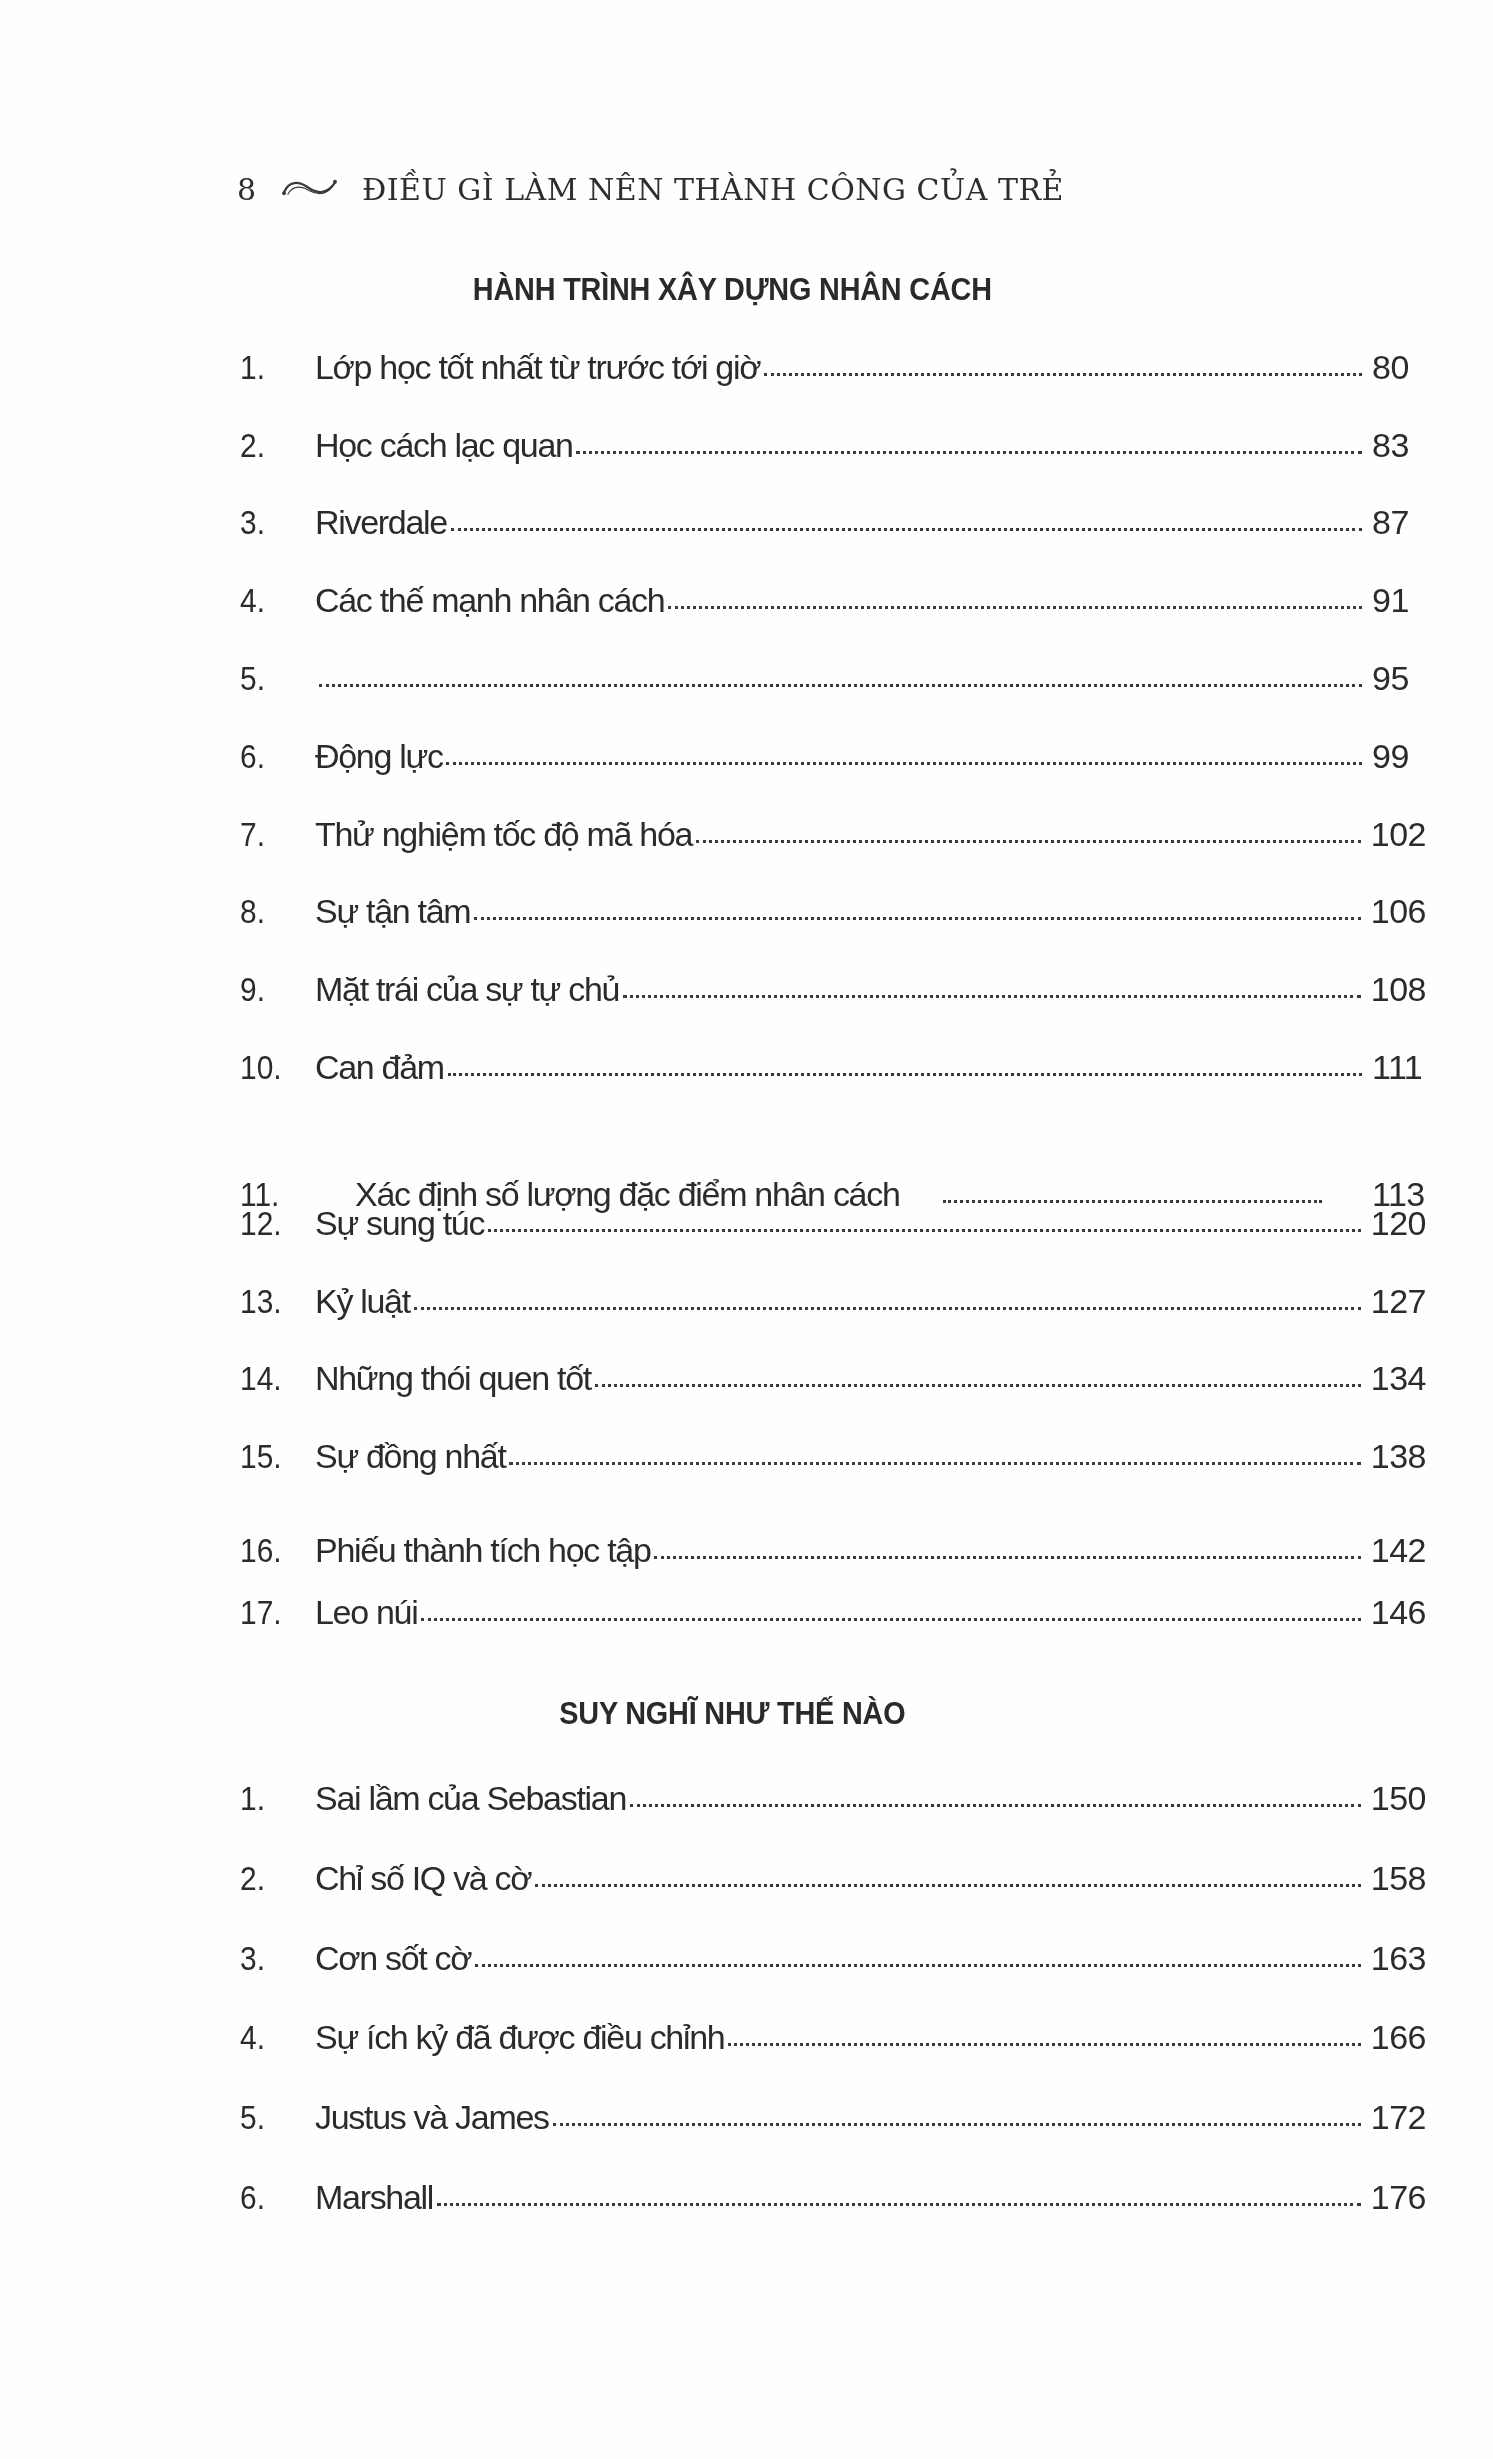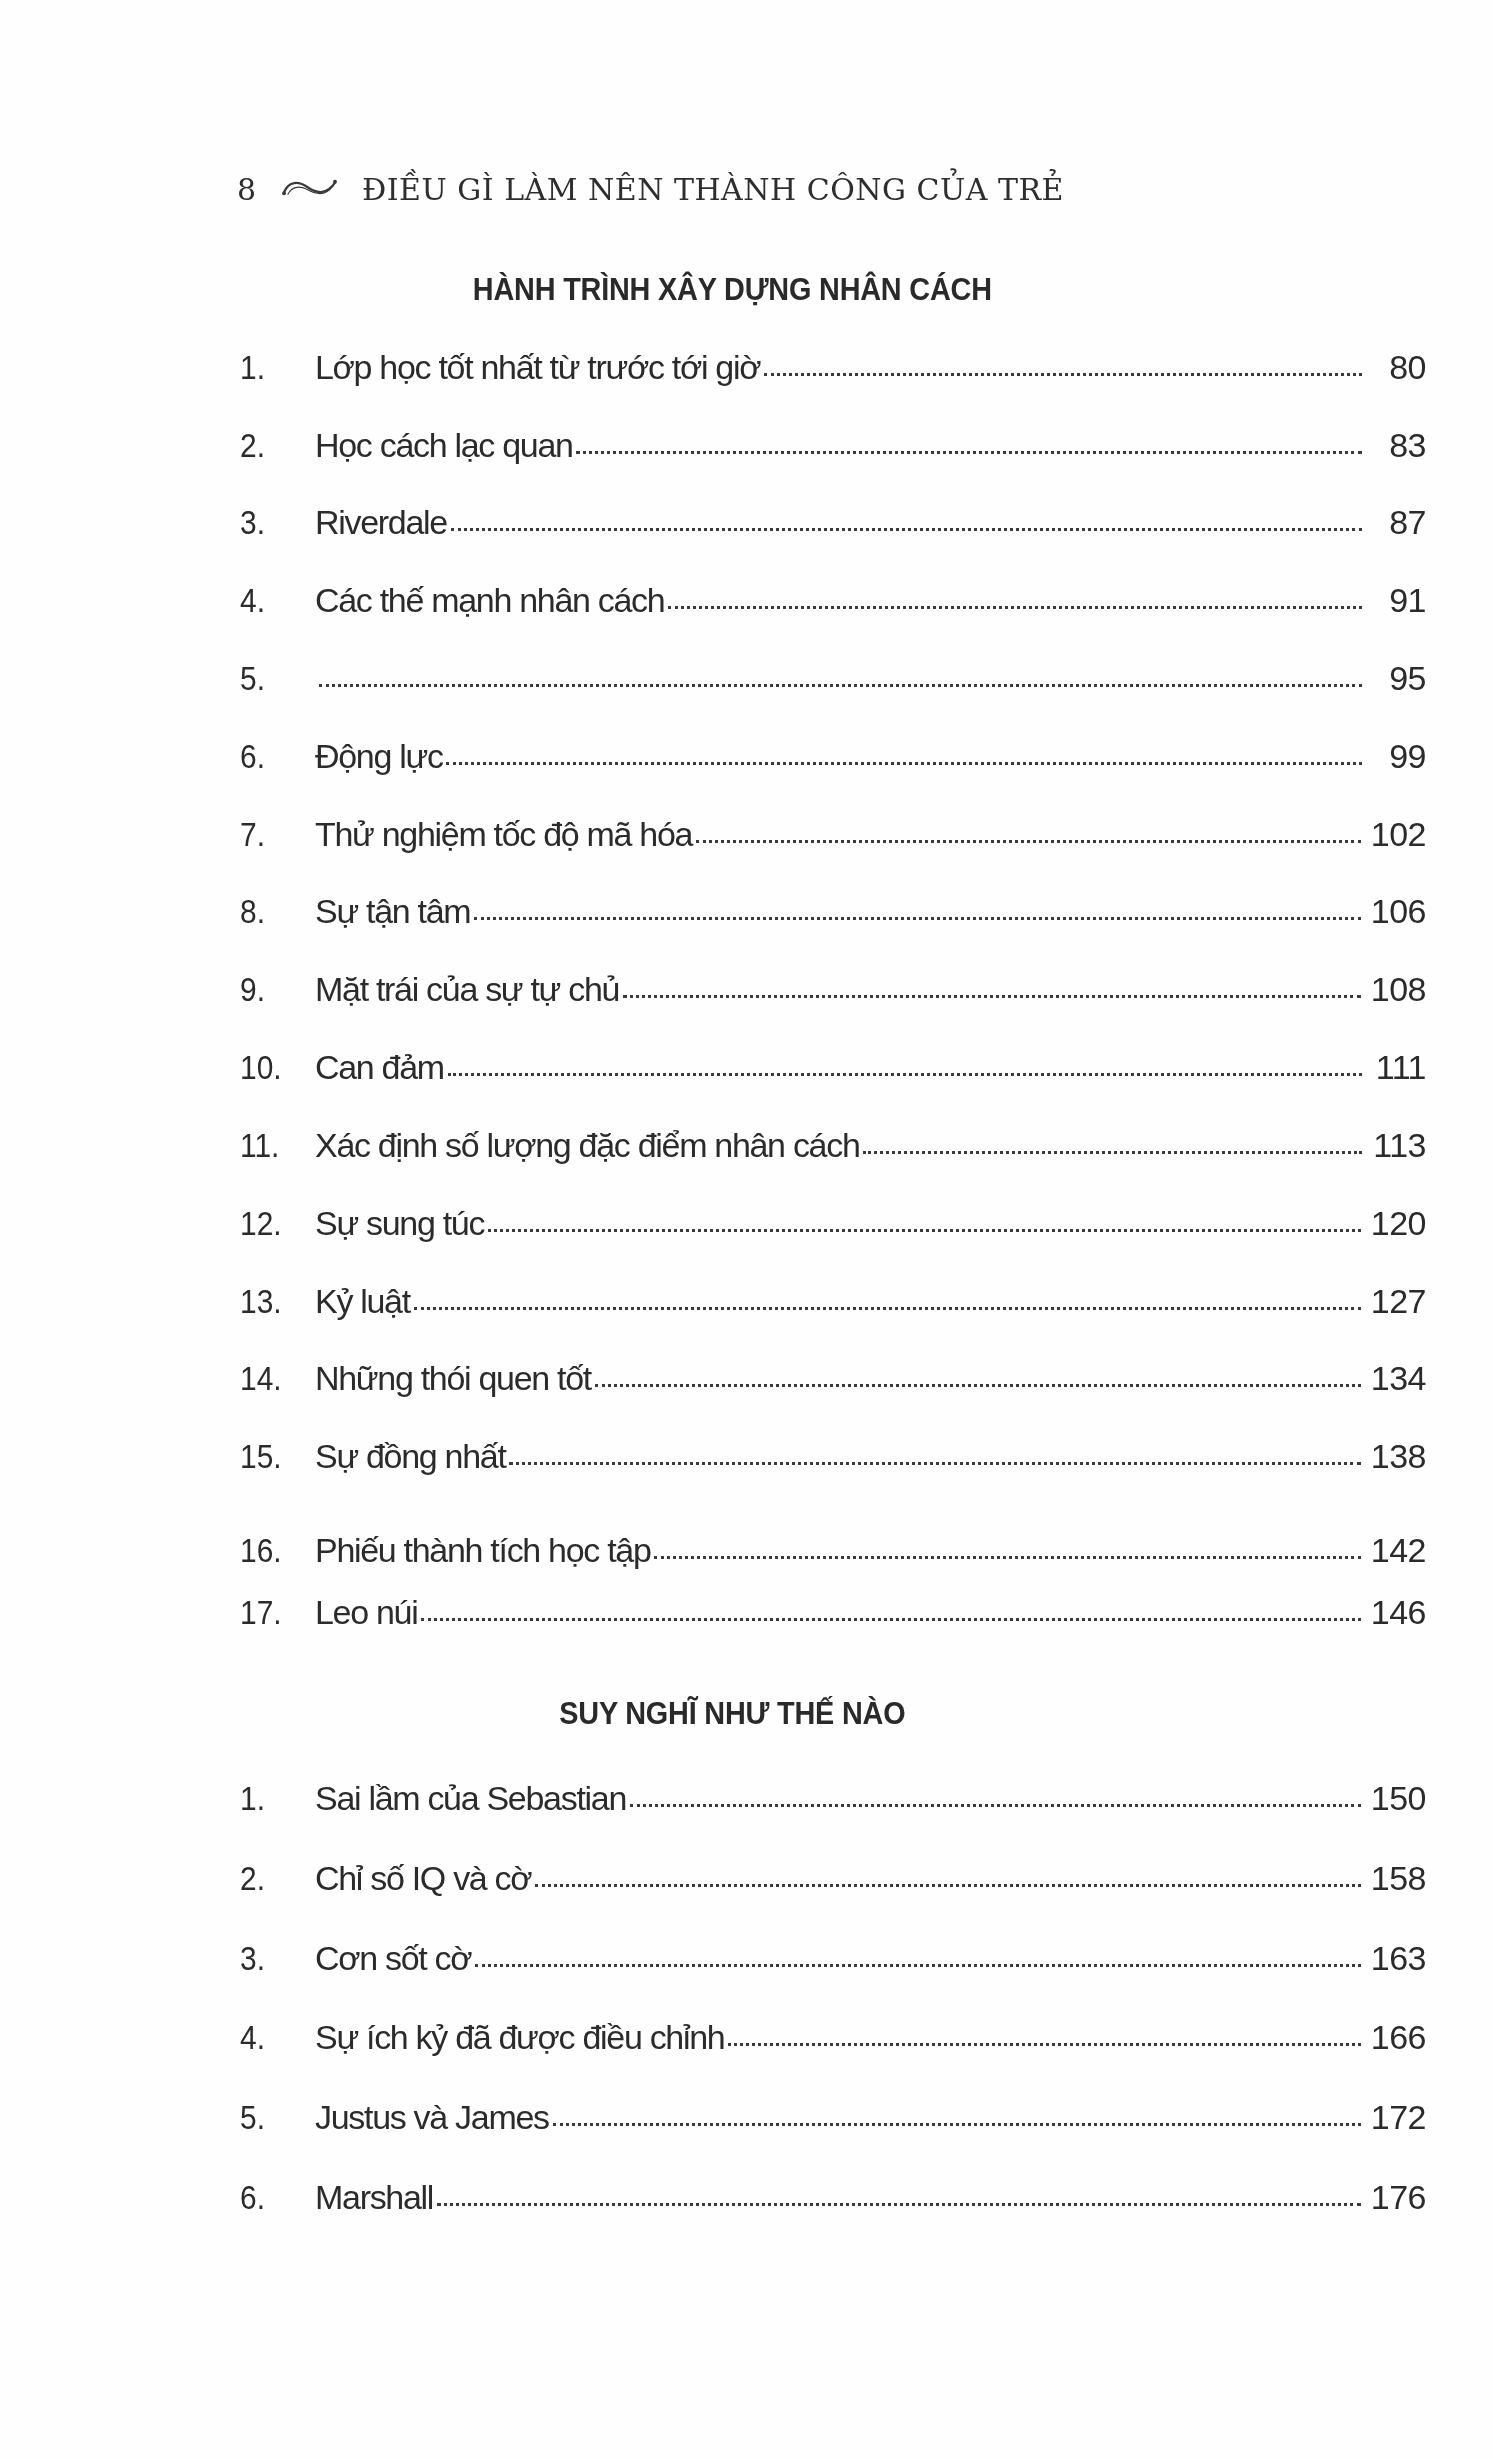--- a/index.html
+++ b/index.html
@@ -96,21 +96,21 @@
     flex: 1 1 auto;
     margin: 0 9.6px 0 3.8px;
     border-bottom: 3.8px dotted #3a3a3a;
     height: 0;
     position: relative;
     top: -2.9px;
     align-self: baseline;
   }
   .toc-row .page-num {
     flex: 0 0 auto;
-    text-align: right;
+    text-align: left;
     min-width: 54px;
     letter-spacing: -0.5px;
   }
 </style>
 </head>
 <body>
 
 <div class="page">
 
   <div class="running-head">
@@ -183,21 +183,21 @@
       <span class="title">Mặt trái của sự tự chủ</span>
       <span class="leader"></span>
       <span class="page-num">108</span>
     </div>
     <div class="toc-row" style="top:1048px;">
       <span class="num">10.</span>
       <span class="title">Can đảm</span>
       <span class="leader"></span>
       <span class="page-num">111</span>
     </div>
-    <div class="toc-row" style="top:1126px;">
+    <div class="toc-row" style="top:1175px;gap:40px;">
       <span class="num">11.</span>
       <span class="title">Xác định số lượng đặc điểm nhân cách</span>
       <span class="leader"></span>
       <span class="page-num">113</span>
     </div>
     <div class="toc-row" style="top:1204px;">
       <span class="num">12.</span>
       <span class="title">Sự sung túc</span>
       <span class="leader"></span>
       <span class="page-num">120</span>

